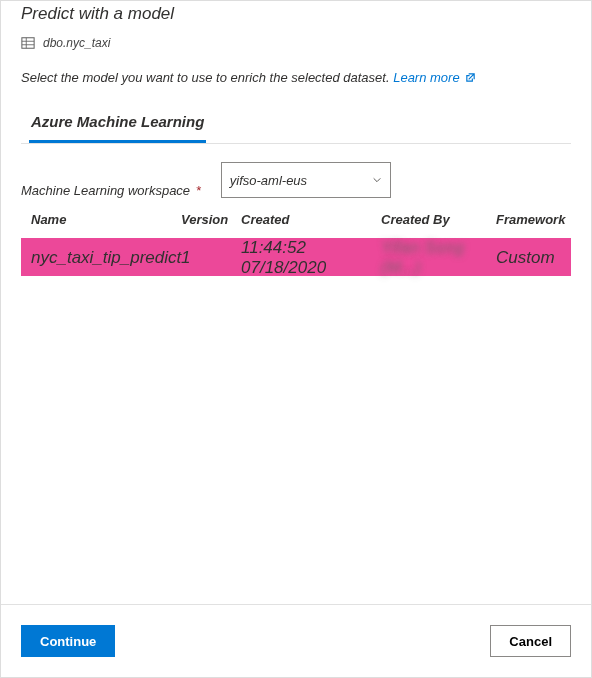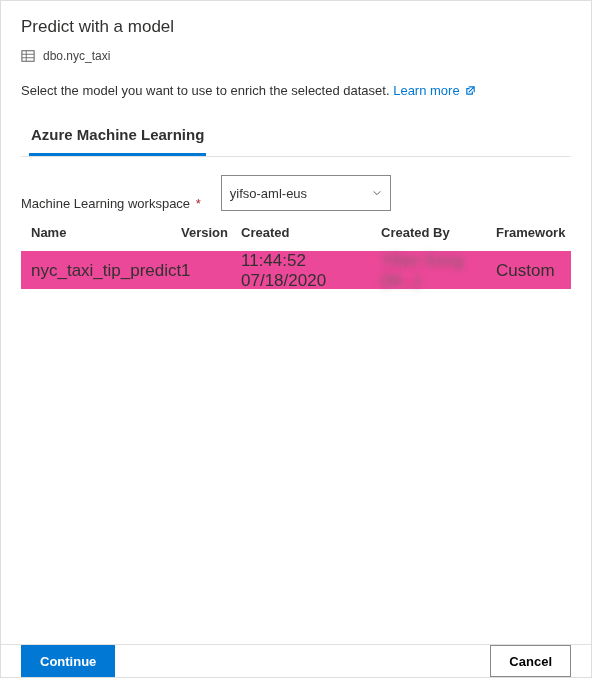--- a/index.html
+++ b/index.html
@@ -12,22 +12,23 @@
     .panel {
       width: 592px;
       height: 678px;
       border: 1px solid #ddd;
       display: flex;
       flex-direction: column;
       position: relative;
     }
     .content {
       flex: 1;
-      padding: 16px 20px 0 20px;
+      padding: 3px 20px 0 20px;
       overflow: auto;
+      font-style: italic;
     }
     .title {
       font-size: 17px;
       font-weight: 400;
       margin-bottom: 12px;
     }
     .dataset-row {
       display: flex;
       align-items: center;
       gap: 8px;
@@ -117,21 +118,21 @@
       font-size: 17px;
       cursor: pointer;
     }
     .blurred {
       color: transparent;
       text-shadow: 0 0 6px rgba(100,100,100,0.8);
       user-select: none;
     }
     .footer {
       border-top: 1px solid #e1e1e1;
-      padding: 0 20px;
+      padding: 20px 20px;
       display: flex;
       justify-content: space-between;
       align-items: center;
     }
     .btn {
       height: 32px;
       padding: 0 18px;
       font-size: 13px;
       font-weight: 600;
       border: 1px solid #8a8886;

